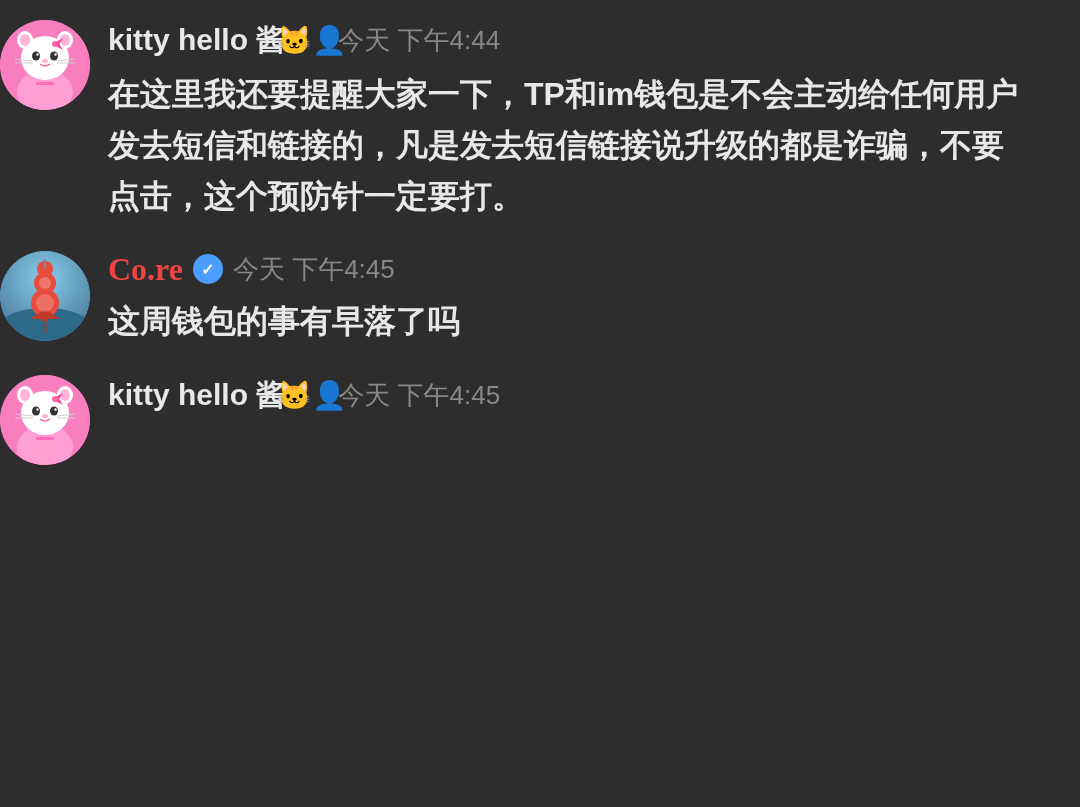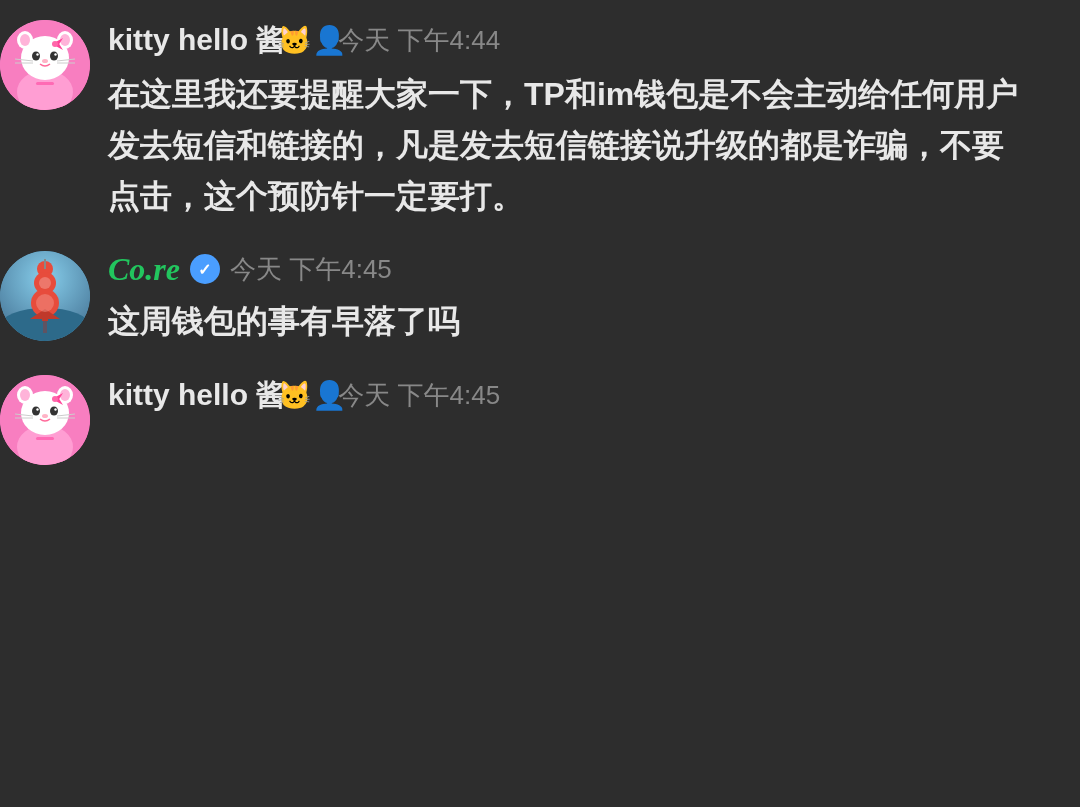--- a/index.html
+++ b/index.html
@@ -77,23 +77,22 @@
       gap: 10px;
     }
 
     .username {
       font-size: 30px;
       font-weight: 600;
       color: #e8e8e8;
     }
 
     .username-core {
-      color: #22c55e;
+      color: #ef4444;
       font-family: Georgia, serif;
-      font-style: italic;
       font-size: 32px;
     }
 
     .badge-icon {
       width: 32px;
       height: 32px;
       display: inline-flex;
       align-items: center;
       justify-content: center;
     }

